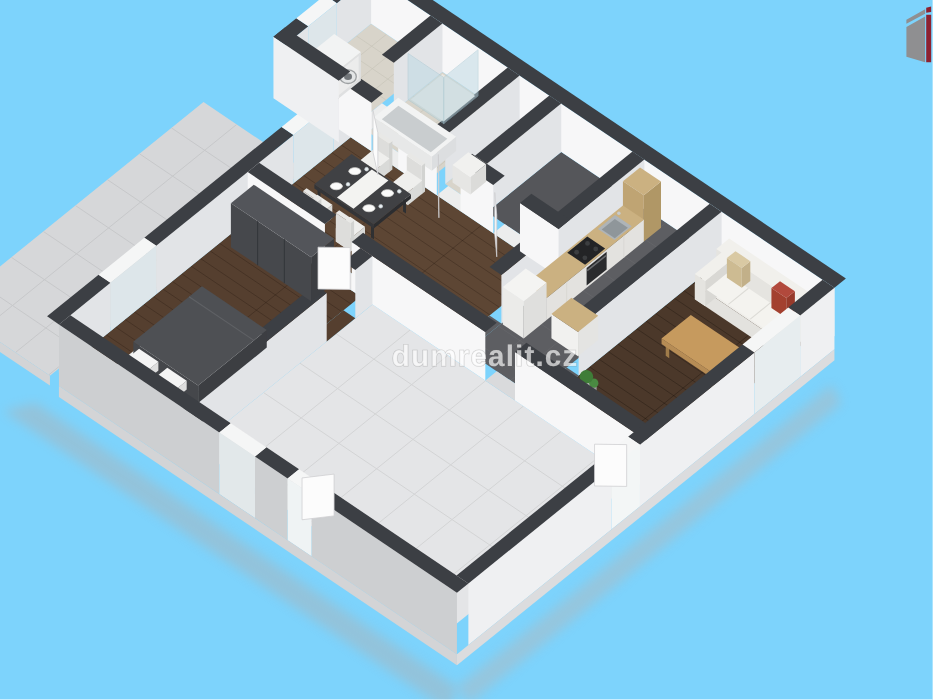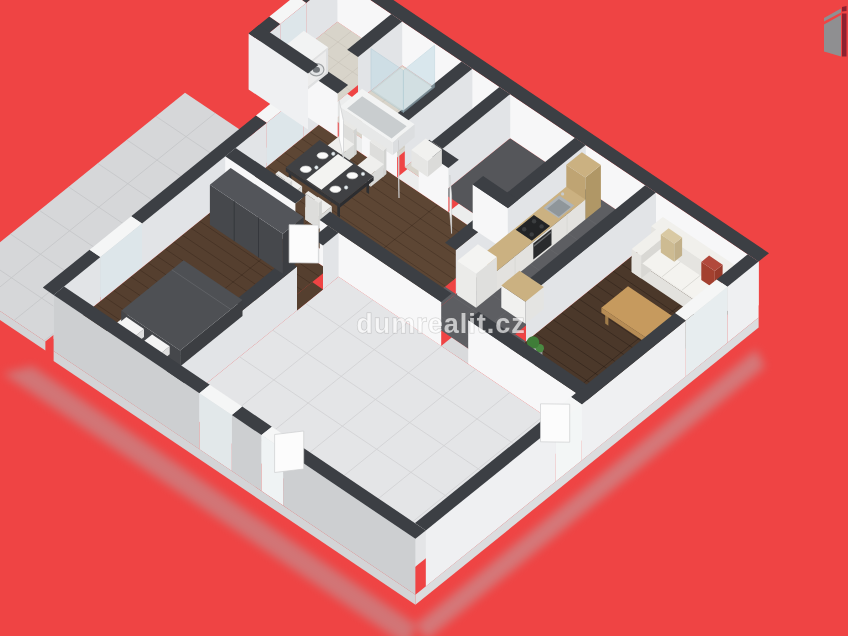--- a/index.html
+++ b/index.html
@@ -1,16 +1,16 @@
 <!DOCTYPE html>
 <html><head>
 <meta charset="utf-8">
 <style>
   html,body{margin:0;padding:0;background:#ffffff;}
-  #stage{position:relative;width:848px;height:636px;background:#ef4444;overflow:hidden;
+  #stage{position:relative;width:848px;height:636px;background:#7dd3fc;overflow:hidden;
          font-family:"Liberation Sans",sans-serif;}
   svg{display:block;}
   .wm{font-family:"Liberation Sans",sans-serif;font-weight:700;font-size:27px;letter-spacing:1px;
       fill:rgba(255,255,255,0.66);stroke:rgba(105,105,105,0.28);stroke-width:1px;paint-order:stroke;
       text-anchor:middle;}
 </style>
 </head>
 <body>
 
 <div id="stage">

